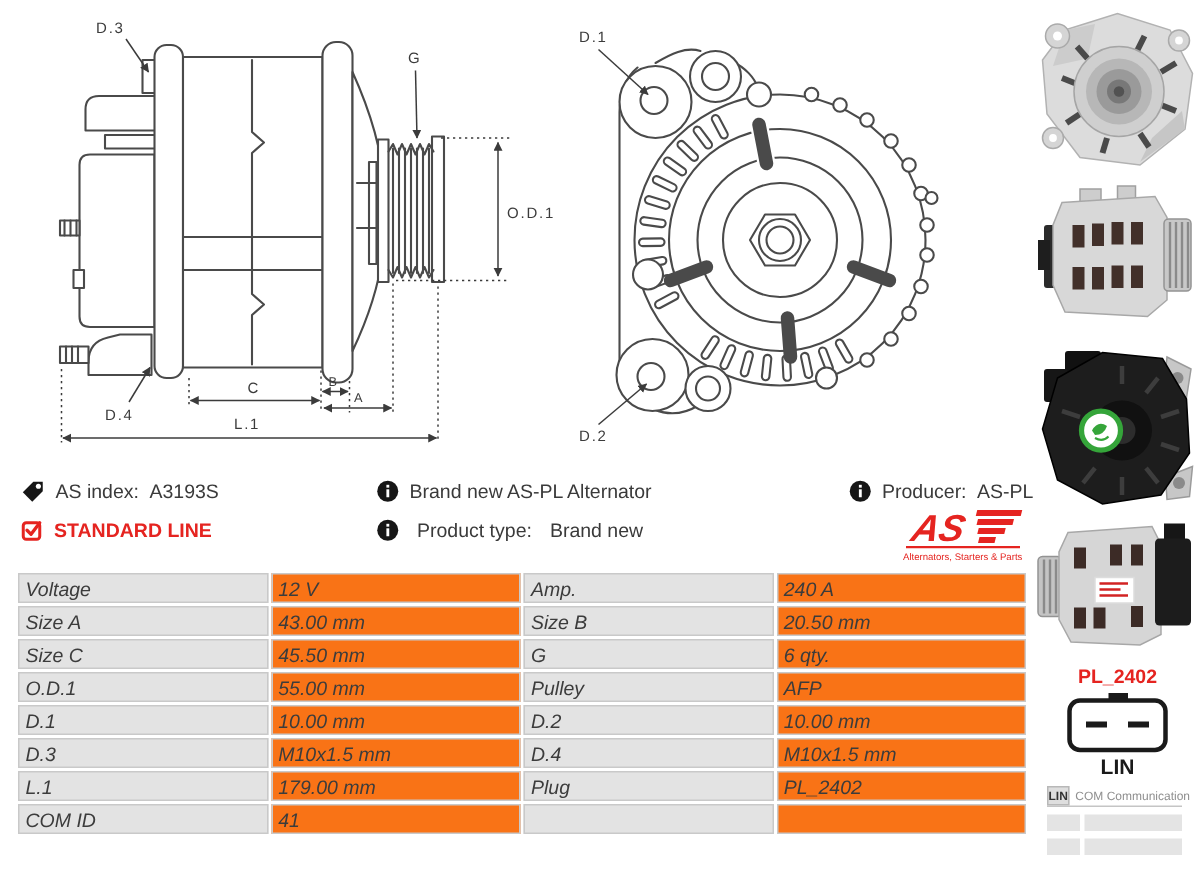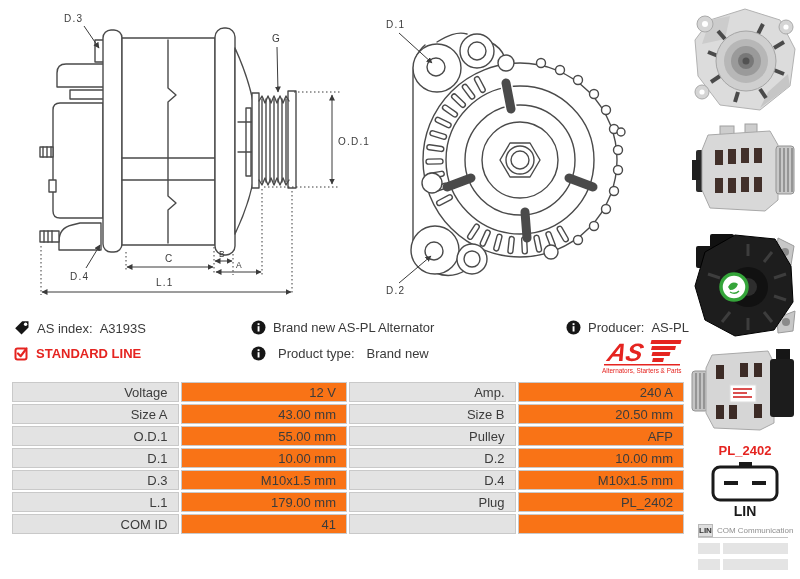--- a/index.html
+++ b/index.html
@@ -9,26 +9,26 @@
   .diagrams{position:absolute;left:0;top:0;width:690px;height:312px;}
   .dim{font-size:10px;fill:#3b3b3b;letter-spacing:1.2px;font-family:"Liberation Sans",sans-serif;}
   .dim.sm{font-size:8.5px;}
   .ln{stroke:#4a4a4a;stroke-width:1.4;fill:none;stroke-linejoin:round;stroke-linecap:round;}
   .lnf{stroke:#4a4a4a;stroke-width:1.4;fill:#fff;stroke-linejoin:round;}
   .dimln{stroke:#3b3b3b;stroke-width:1;fill:none;}
   .dot{stroke:#3b3b3b;stroke-width:1;stroke-dasharray:1.5 2.5;fill:none;}
   
   .infobar{position:absolute;left:0;top:312px;width:690px;height:66px;font-size:13px;}
   .icol{position:absolute;top:0;}
-  .irow{position:absolute;left:0;display:flex;align-items:center;gap:7px;white-space:nowrap;}
+  .irow{position:absolute;left:0;display:flex;align-items:flex-start;gap:7px;white-space:nowrap;}
   .irow .b{font-weight:normal;}
   .red{color:#e52420;font-weight:bold;}
   
   .spec{position:absolute;left:10px;top:380px;width:676px;border-collapse:separate;border-spacing:2px;table-layout:fixed;}
-  .spec td{height:18px;font-size:13px;color:#3c3c3c;text-align:right;padding:0 10px 0 4px;border:1px solid #c9c9c9;overflow:hidden;}
+  .spec td{height:18px;font-size:13px;color:#3c3c3c;text-align:left;padding:0 10px 0 4px;border:1px solid #c9c9c9;overflow:hidden;font-style:italic;}
   .spec td.lbl{background:#e3e3e3;}
   .spec td.val{background:#f97316;}
   
   .rightcol{position:absolute;left:690px;top:0;width:110px;height:579px;}
   .photo{position:absolute;left:0;width:110px;display:block;cursor:pointer;}
   .plugname{position:absolute;left:0;top:443px;width:110px;text-align:center;font-size:13px;font-weight:bold;color:#e52420;}
   .plugicon{position:absolute;left:19px;top:461px;}
   .plugtype{position:absolute;left:0;top:503px;width:110px;text-align:center;font-size:14px;font-weight:bold;color:#1a1a1a;}
   .mini{position:absolute;left:8px;top:524px;width:90px;font-size:8px;}
   .mini .hdr{display:flex;align-items:stretch;border-bottom:1px solid #c5c5c5;}
@@ -282,20 +282,26 @@
         <td class="lbl">Amp.</td>
         <td class="val">240 A</td>
       </tr>
       <tr>
         <td class="lbl">Size A</td>
         <td class="val">43.00 mm</td>
         <td class="lbl">Size B</td>
         <td class="val">20.50 mm</td>
       </tr>
       <tr>
+        <td class="lbl">Size C</td>
+        <td class="val">45.50 mm</td>
+        <td class="lbl">G</td>
+        <td class="val">6 qty.</td>
+      </tr>
+      <tr>
         <td class="lbl">O.D.1</td>
         <td class="val">55.00 mm</td>
         <td class="lbl">Pulley</td>
         <td class="val">AFP</td>
       </tr>
       <tr>
         <td class="lbl">D.1</td>
         <td class="val">10.00 mm</td>
         <td class="lbl">D.2</td>
         <td class="val">10.00 mm</td>

